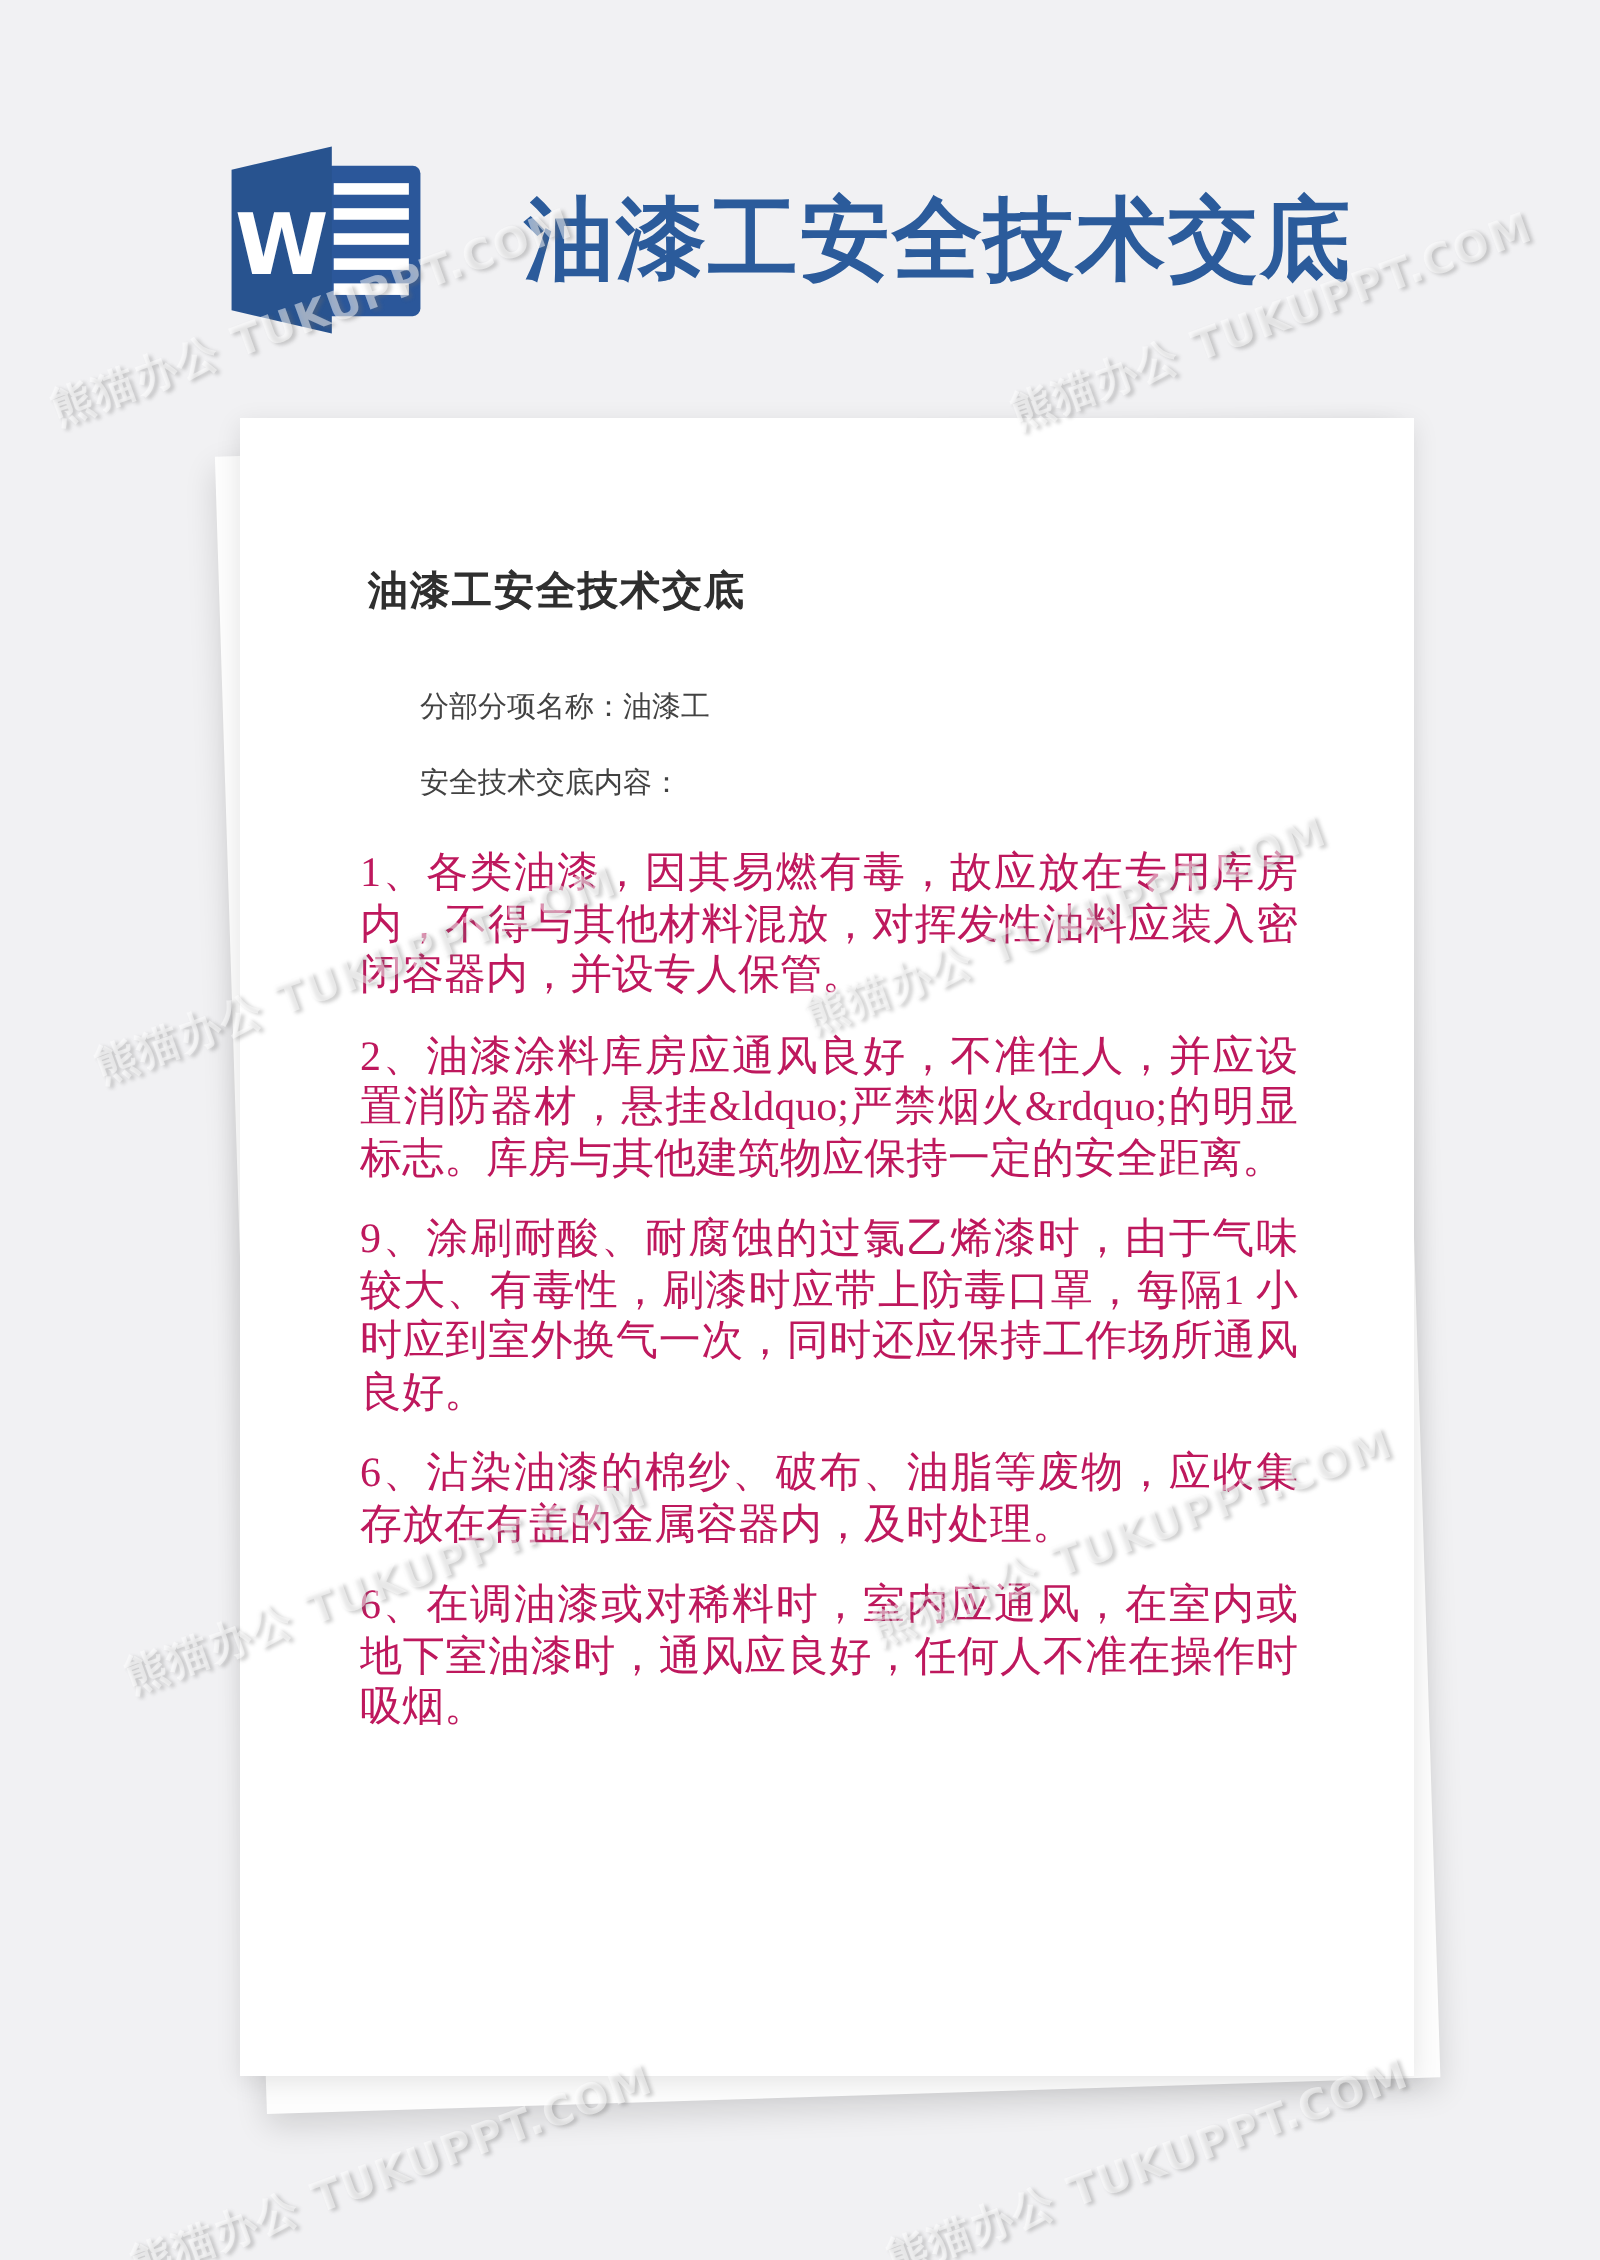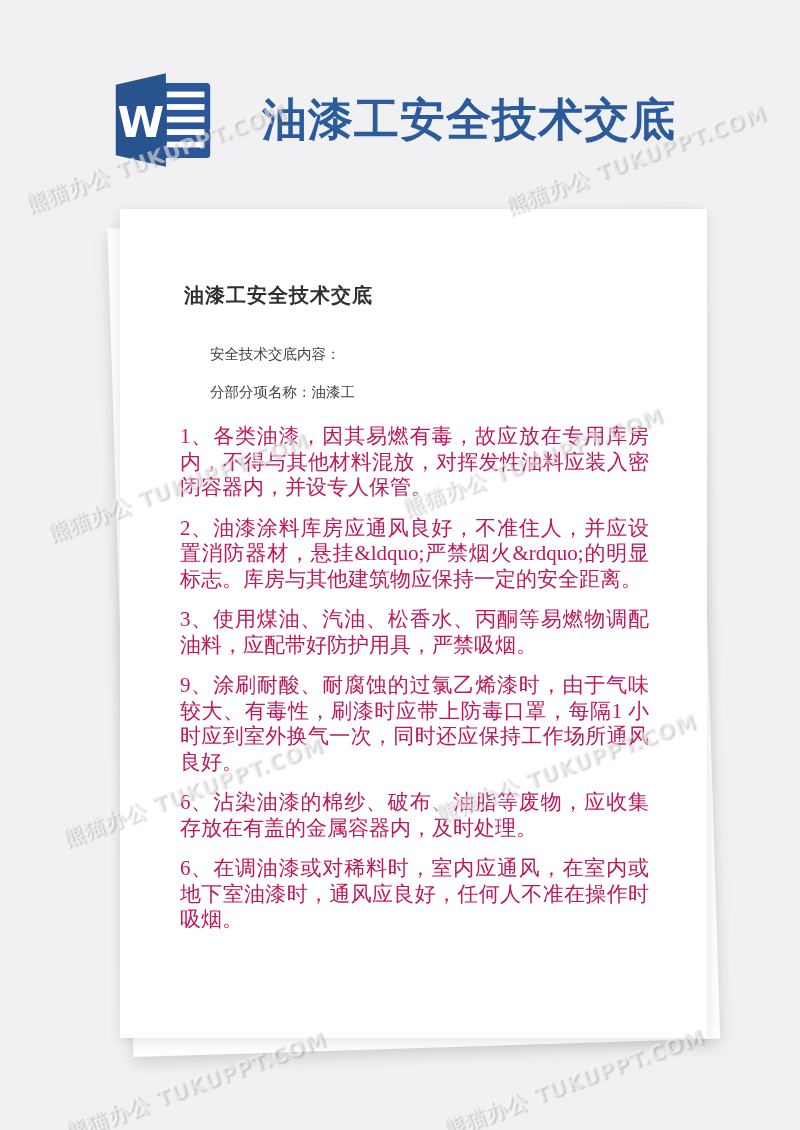--- a/index.html
+++ b/index.html
@@ -119,26 +119,25 @@
     </svg>
     <div class="header-title">油漆工安全技术交底</div>
   </div>
 
   <div class="sheet sheet-back"></div>
 
   <div class="sheet sheet-front">
     <div class="doc-content">
       <h1 class="doc-title">油漆工安全技术交底</h1>
 
+      <div class="doc-meta">分部分项名称：油漆工</div>
       <div class="doc-meta">安全技术交底内容：</div>
-      <div class="doc-meta">分部分项名称：油漆工</div>
 
       <p class="doc-paragraph first">1、各类油漆，因其易燃有毒，故应放在专用库房内，不得与其他材料混放，对挥发性油料应装入密闭容器内，并设专人保管。</p>
       <p class="doc-paragraph">2、油漆涂料库房应通风良好，不准住人，并应设置消防器材，悬挂&amp;ldquo;严禁烟火&amp;rdquo;的明显标志。库房与其他建筑物应保持一定的安全距离。</p>
-      <p class="doc-paragraph">3、使用煤油、汽油、松香水、丙酮等易燃物调配油料，应配带好防护用具，严禁吸烟。</p>
       <p class="doc-paragraph">9、涂刷耐酸、耐腐蚀的过氯乙烯漆时，由于气味较大、有毒性，刷漆时应带上防毒口罩，每隔1 小时应到室外换气一次，同时还应保持工作场所通风良好。</p>
       <p class="doc-paragraph">6、沾染油漆的棉纱、破布、油脂等废物，应收集存放在有盖的金属容器内，及时处理。</p>
       <p class="doc-paragraph">6、在调油漆或对稀料时，室内应通风，在室内或地下室油漆时，通风应良好，任何人不准在操作时吸烟。</p>
     </div>
   </div>
 
   <span class="watermark wm-a1">熊猫办公 TUKUPPT.COM</span>
   <span class="watermark wm-a2">熊猫办公 TUKUPPT.COM</span>
   <span class="watermark wm-b1">熊猫办公 TUKUPPT.COM</span>
   <span class="watermark wm-b2">熊猫办公 TUKUPPT.COM</span>

